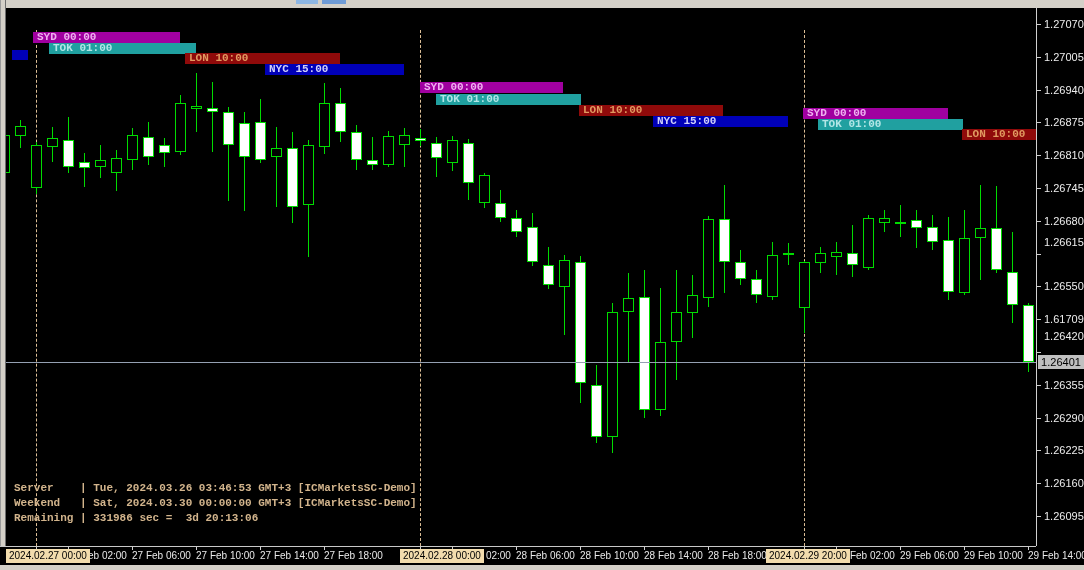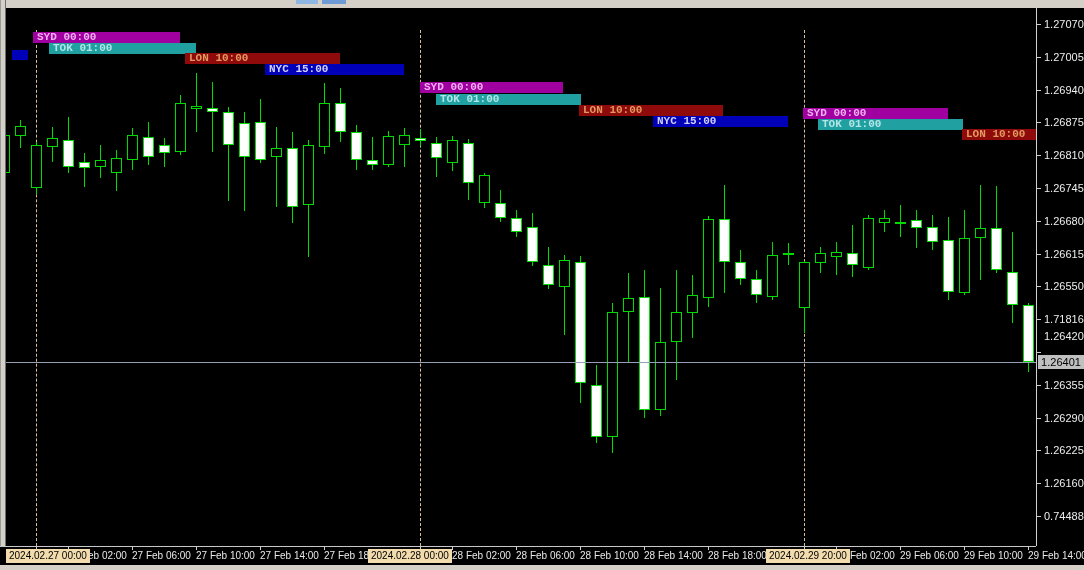--- a/index.html
+++ b/index.html
@@ -230,37 +230,37 @@
       <div class="pax-label" style="top: 76px;">1.26940</div>
       <div class="pax-tick" style="top: 114px;"></div>
       <div class="pax-label" style="top: 108px;">1.26875</div>
       <div class="pax-tick" style="top: 147px;"></div>
       <div class="pax-label" style="top: 141px;">1.26810</div>
       <div class="pax-tick" style="top: 180px;"></div>
       <div class="pax-label" style="top: 174px;">1.26745</div>
       <div class="pax-tick" style="top: 213px;"></div>
       <div class="pax-label" style="top: 207px;">1.26680</div>
       <div class="pax-tick" style="top: 246px;"></div>
-      <div class="pax-label" style="top: 240px;">1.26615</div>
+      <div class="pax-label" style="top: 228px;">1.26615</div>
       <div class="pax-tick" style="top: 278px;"></div>
       <div class="pax-label" style="top: 272px;">1.26550</div>
       <div class="pax-tick" style="top: 311px;"></div>
-      <div class="pax-label" style="top: 305px;">1.71816</div>
+      <div class="pax-label" style="top: 305px;">1.61709</div>
       <div class="pax-tick" style="top: 344px;"></div>
       <div class="pax-label" style="top: 322px;">1.26420</div>
       <div class="pax-tick" style="top: 377px;"></div>
       <div class="pax-label" style="top: 371px; text-align: center;">1.26355</div>
       <div class="pax-tick" style="top: 410px;"></div>
       <div class="pax-label" style="top: 404px;">1.26290</div>
       <div class="pax-tick" style="top: 442px;"></div>
       <div class="pax-label" style="top: 436px;">1.26225</div>
       <div class="pax-tick" style="top: 475px;"></div>
       <div class="pax-label" style="top: 469px;">1.26160</div>
       <div class="pax-tick" style="top: 508px;"></div>
-      <div class="pax-label" style="top: 502px;">0.74488</div>
+      <div class="pax-label" style="top: 502px;">1.26095</div>
       <div class="pax-current" style="top: 347px;">1.26401</div>
     </div>
 
   <div id="time-axis">
     <div class="tax-line"></div>
   <div class="tax-tick" style="left: 68px;"></div>
       <div class="tax-label" style="left: 68px;">27 Feb 02:00</div>
       <div class="tax-tick" style="left: 132px;"></div>
       <div class="tax-label" style="left: 132px;">27 Feb 06:00</div>
       <div class="tax-tick" style="left: 196px;"></div>
@@ -283,22 +283,23 @@
       <div class="tax-label" style="left: 836px;">29 Feb 02:00</div>
       <div class="tax-tick" style="left: 900px;"></div>
       <div class="tax-label" style="left: 900px;">29 Feb 06:00</div>
       <div class="tax-tick" style="left: 964px;"></div>
       <div class="tax-label" style="left: 964px;">29 Feb 10:00</div>
       <div class="tax-tick" style="left: 1028px;"></div>
       <div class="tax-label" style="left: 1028px;">29 Feb 14:00</div>
       <div class="tax-tick" style="left: 36px;"></div>
       <div class="tax-label hl" style="left: 6px;">2024.02.27 00:00</div>
       <div class="tax-tick" style="left: 420px;"></div>
-      <div class="tax-label hl" style="left: 368px;">2024.02.28 00:00</div>
+      <div class="tax-label hl" style="left: 400px;">2024.02.28 00:00</div>
       <div class="tax-tick" style="left: 804px;"></div>
       <div class="tax-label hl" style="left: 766px;">2024.02.29 20:00</div>
     </div>
 
+  <div id="info-panel"><div>Server    | Tue, 2024.03.26 03:46:53 GMT+3 [ICMarketsSC-Demo]</div><div>Weekend   | Sat, 2024.03.30 00:00:00 GMT+3 [ICMarketsSC-Demo]</div><div>Remaining | 331986 sec =  3d 20:13:06</div></div>
 
   <div class="bottom-strip"></div>
 <div class="tab-frag" style="left: 296px; width: 22px; background: rgb(141, 182, 227);"></div>
     <div class="tab-frag" style="left: 322px; width: 24px; background: rgb(110, 155, 214);"></div>
   </div>
 
 </body></html>

